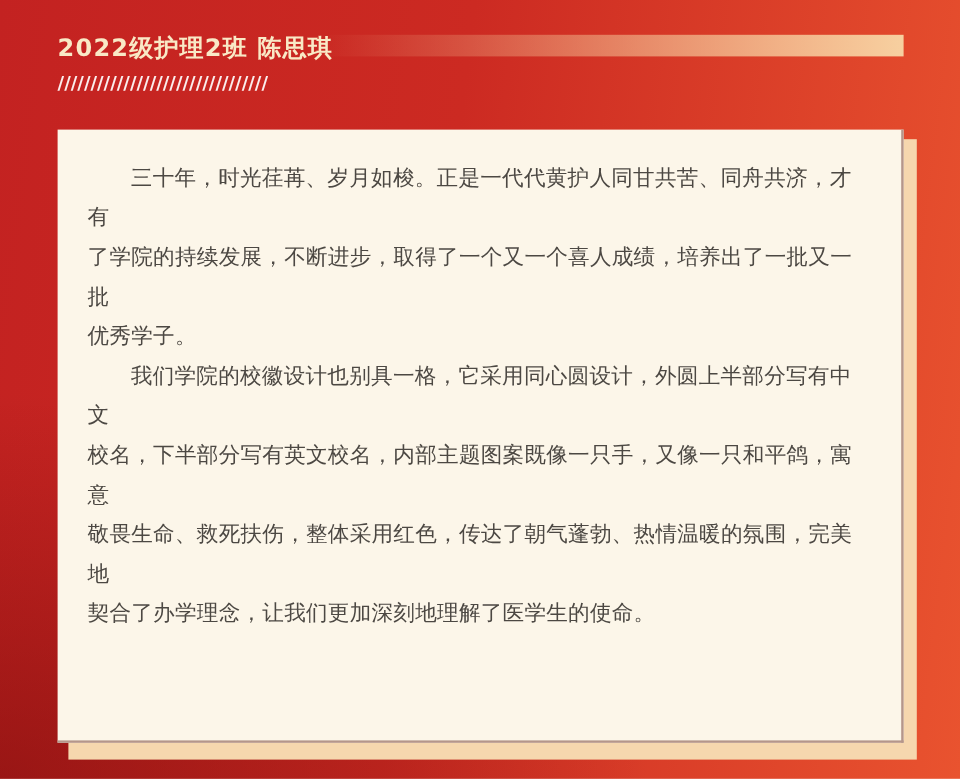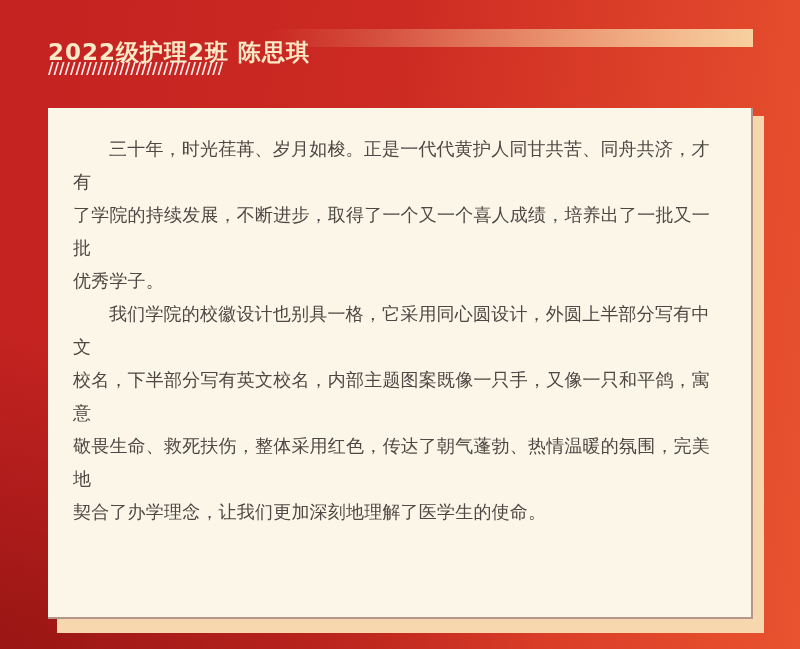--- a/index.html
+++ b/index.html
@@ -33,23 +33,23 @@
     position: absolute;
     left: 268px; top: 29px;
     width: 485px; height: 18px;
     background: linear-gradient(to right,
       rgba(247,208,160,0) 0%,
       rgba(247,208,160,0.45) 45%,
       var(--accent-bar) 100%);
   }
   .page-title {
     position: absolute;
-    left: 48px; top: 40px;
+    left: 48px; top: 28px;
     margin: 0;
-    font-size: 23px;
+    font-size: 20px;
     line-height: 24px;
     font-weight: bold;
     letter-spacing: 1px;
     color: var(--title-color);
     white-space: nowrap;
   }
   .slashes {
     position: absolute;
     left: 48px; top: 61px;
     font-size: 15px;

